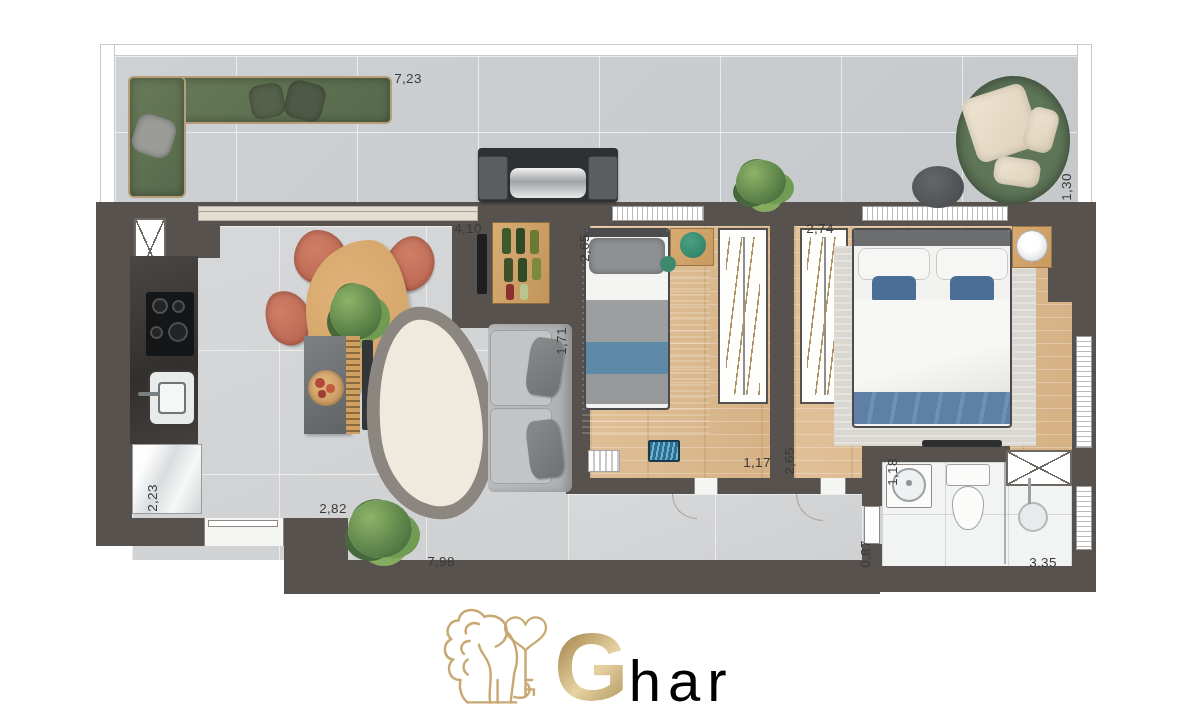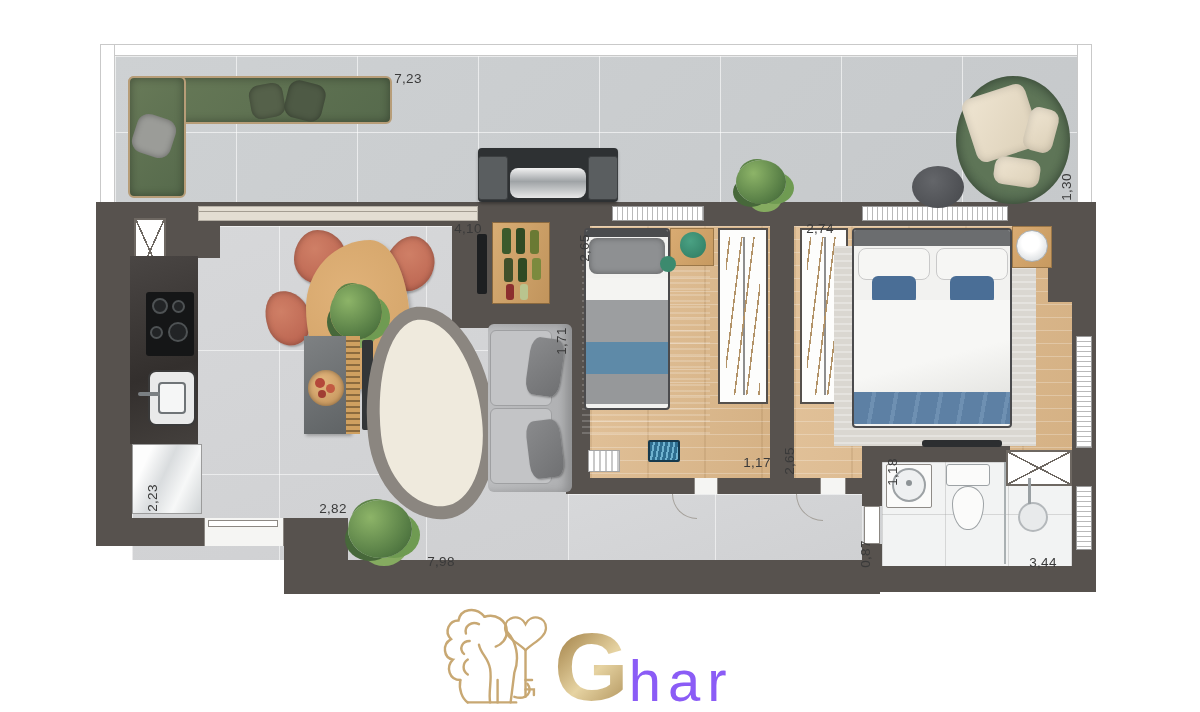--- a/index.html
+++ b/index.html
@@ -90,21 +90,21 @@
   
   .dim{position:absolute;font-size:13.5px;color:#3a3a3a;letter-spacing:.3px;white-space:nowrap;
        transform:translate(-50%,-50%);}
   .dimv{transform:translate(-50%,-50%) rotate(-90deg);}
   
   .logo{position:absolute;display:flex;align-items:flex-end;}
   .logo-g{font-size:96px;line-height:.84;font-weight:bold;
     background:linear-gradient(135deg,#a8884f 10%,#e6d3a2 55%,#b2955e 95%);
     -webkit-background-clip:text;background-clip:text;color:transparent;-webkit-text-fill-color:transparent;
     margin-left:6px;}
-  .logo-rest{font-size:58px;line-height:.95;color:#8b5cf6;letter-spacing:7px;font-weight:normal;}
+  .logo-rest{font-size:58px;line-height:.95;color:#000000;letter-spacing:7px;font-weight:normal;}
 </style>
 </head>
 <body>
 
 <div class="stage">
 
   <div class="rail" style="left:100px;top:44px;width:992px;height:12px"></div>
   <div class="rail" style="left:100px;top:44px;width:15px;height:168px"></div>
   <div class="rail" style="left:1077px;top:44px;width:15px;height:168px"></div>
   <div class="floor-balcony" style="left:115px;top:56px;width:962px;height:146px"></div>
@@ -259,21 +259,21 @@
   <span class="dim" style="left:820px;top:228px">2,74</span>
   <span class="dim dimv" style="left:1066px;top:187px">1,30</span>
   <span class="dim dimv" style="left:561px;top:341px">1,71</span>
   <span class="dim dimv" style="left:152px;top:498px">2,23</span>
   <span class="dim" style="left:333px;top:508px">2,82</span>
   <span class="dim" style="left:441px;top:561px">7,98</span>
   <span class="dim" style="left:757px;top:462px">1,17</span>
   <span class="dim dimv" style="left:789px;top:461px">2,65</span>
   <span class="dim dimv" style="left:892px;top:472px">1,18</span>
   <span class="dim dimv" style="left:865px;top:554px">0,87</span>
-  <span class="dim" style="left:1043px;top:562px">3,44</span>
+  <span class="dim" style="left:1043px;top:562px">3,35</span>
 
   <div class="logo" style="left:436px;top:598px;width:360px;height:110px">
     <svg width="112" height="108" viewBox="0 0 120 116" fill="none">
       <g stroke="#c8a873" stroke-width="2.6" stroke-linecap="round" fill="none">
 
         <path d="M52 18 C42 6 26 10 24 22 C14 22 8 34 16 42 C6 48 8 62 18 64 C10 72 14 86 26 86"></path>
         <path d="M46 26 C38 22 30 28 32 36"></path>
         <path d="M36 44 C28 44 24 52 30 58"></path>
         <path d="M34 64 C28 68 28 76 34 80"></path>
 

